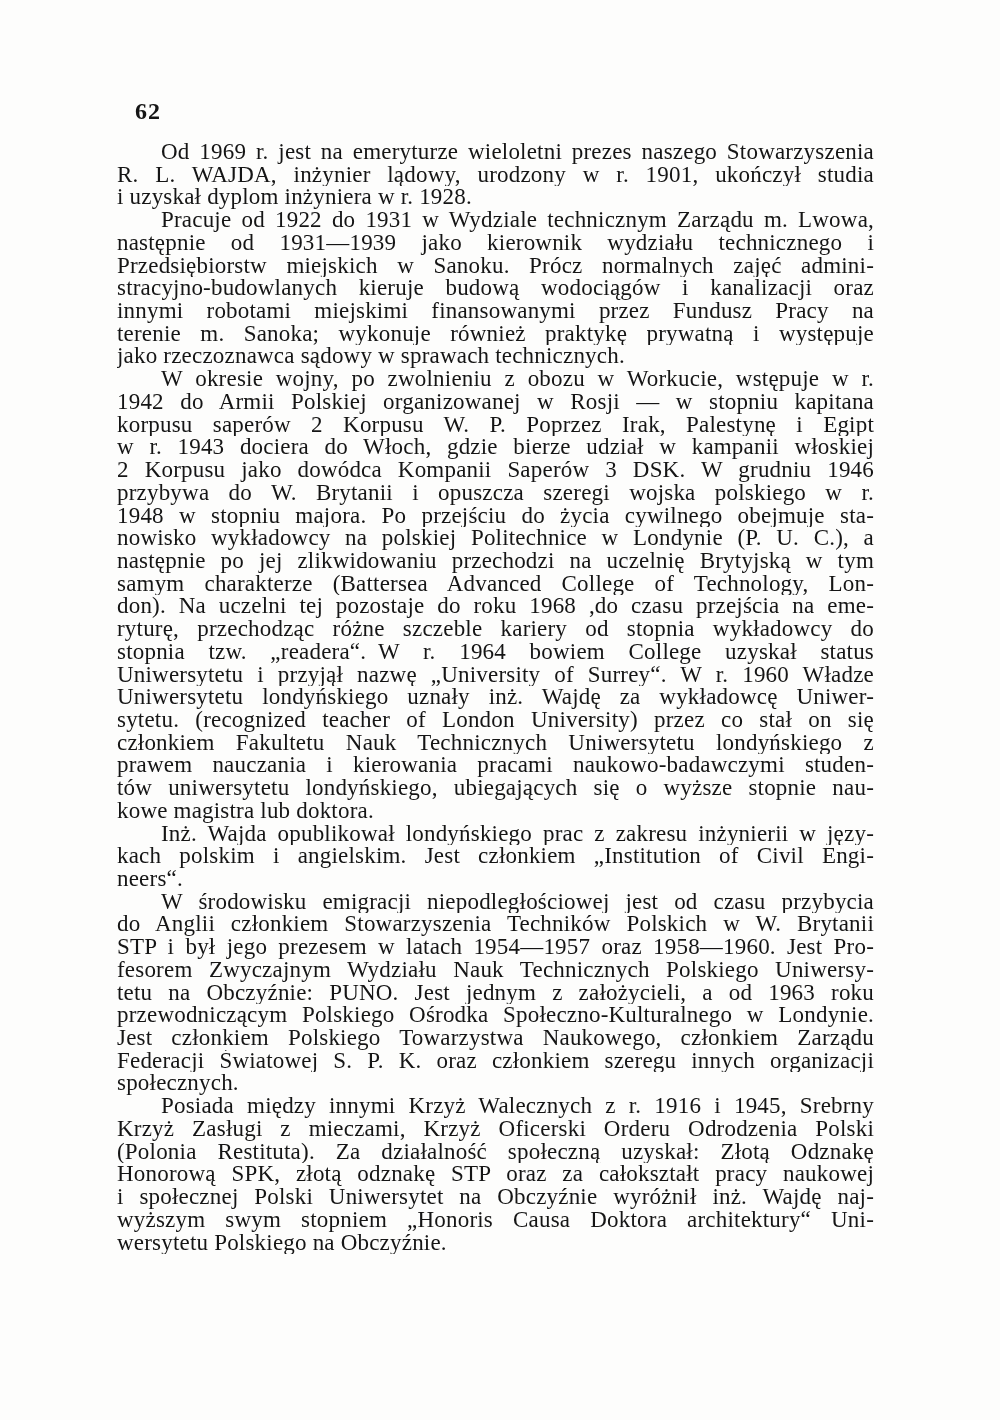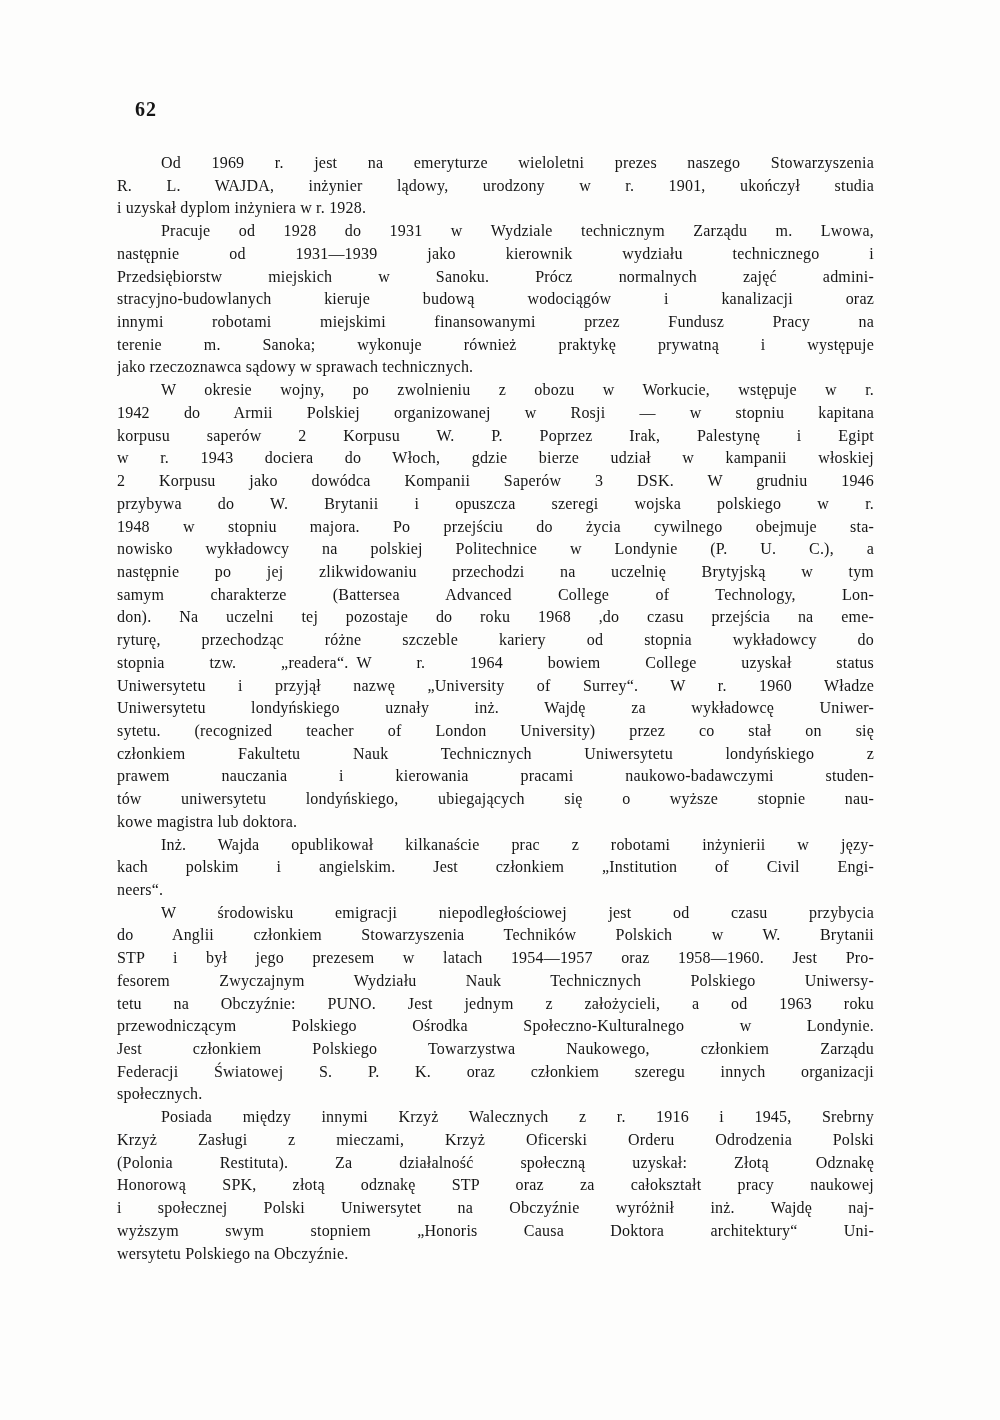--- a/index.html
+++ b/index.html
@@ -10,30 +10,30 @@
     margin: 0 auto;
     background: #fdfdfc;
     color: #151515;
     font-family: "Liberation Serif", "DejaVu Serif", serif;
     overflow: hidden;
   }
   .page-number {
     position: absolute;
     left: 135px;
     top: 98px;
-    font-size: 20px;
+    font-size: 24px;
     font-weight: bold;
     letter-spacing: 1px;
   }
   .text-block {
     position: absolute;
     left: 117px;
-    top: 152px;
+    top: 141px;
     width: 757px;
-    font-size: 16px;
+    font-size: 23px;
     letter-spacing: 0.2px;
   }
   .line {
     height: 22.72px;
     line-height: 22.72px;
     text-align: justify;
     text-align-last: justify;
     overflow: hidden;
   }
   .line.indent { padding-left: 44px; }
@@ -42,21 +42,21 @@
 </style>
 </head>
 <body>
 
 <div class="page">
   <div class="page-number">62</div>
   <div class="text-block">
       <div class="line indent">Od 1969 r. jest na emeryturze wieloletni prezes naszego Stowarzyszenia</div>
       <div class="line"><span class="bold">R. L. WAJDA,</span><span> inżynier lądowy, urodzony w r. 1901, ukończył studia</span></div>
       <div class="line last">i uzyskał dyplom inżyniera w r. 1928.</div>
-      <div class="line indent">Pracuje od 1928 do 1931 w Wydziale technicznym Zarządu m. Lwowa,</div>
+      <div class="line indent">Pracuje od 1922 do 1931 w Wydziale technicznym Zarządu m. Lwowa,</div>
       <div class="line">następnie od 1931—1939 jako kierownik wydziału technicznego i</div>
       <div class="line">Przedsiębiorstw miejskich w Sanoku. Prócz normalnych zajęć admini-</div>
       <div class="line">stracyjno-budowlanych kieruje budową wodociągów i kanalizacji oraz</div>
       <div class="line">innymi robotami miejskimi finansowanymi przez Fundusz Pracy na</div>
       <div class="line">terenie m. Sanoka; wykonuje również praktykę prywatną i występuje</div>
       <div class="line last">jako rzeczoznawca sądowy w sprawach technicznych.</div>
       <div class="line indent">W okresie wojny, po zwolnieniu z obozu w Workucie, wstępuje w r.</div>
       <div class="line">1942 do Armii Polskiej organizowanej w Rosji — w stopniu kapitana</div>
       <div class="line">korpusu saperów 2 Korpusu W. P. Poprzez Irak, Palestynę i Egipt</div>
       <div class="line">w r. 1943 dociera do Włoch, gdzie bierze udział w kampanii włoskiej</div>
@@ -69,21 +69,21 @@
       <div class="line">don). Na uczelni tej pozostaje do roku 1968 ,do czasu przejścia na eme-</div>
       <div class="line">ryturę, przechodząc różne szczeble kariery od stopnia wykładowcy do</div>
       <div class="line">stopnia tzw. „readera“. W r. 1964 bowiem College uzyskał status</div>
       <div class="line">Uniwersytetu i przyjął nazwę „University of Surrey“. W r. 1960 Władze</div>
       <div class="line">Uniwersytetu londyńskiego uznały inż. Wajdę za wykładowcę Uniwer-</div>
       <div class="line">sytetu. (recognized teacher of London University) przez co stał on się</div>
       <div class="line">członkiem Fakultetu Nauk Technicznych Uniwersytetu londyńskiego z</div>
       <div class="line">prawem nauczania i kierowania pracami naukowo-badawczymi studen-</div>
       <div class="line">tów uniwersytetu londyńskiego, ubiegających się o wyższe stopnie nau-</div>
       <div class="line last">kowe magistra lub doktora.</div>
-      <div class="line indent">Inż. Wajda opublikował kilkanaście prac z robotami inżynierii w języ-</div>
+      <div class="line indent">Inż. Wajda opublikował londyńskiego prac z zakresu inżynierii w języ-</div>
       <div class="line">kach polskim i angielskim. Jest członkiem „Institution of Civil Engi-</div>
       <div class="line last">neers“.</div>
       <div class="line indent">W środowisku emigracji niepodległościowej jest od czasu przybycia</div>
       <div class="line">do Anglii członkiem Stowarzyszenia Techników Polskich w W. Brytanii</div>
       <div class="line">STP i był jego prezesem w latach 1954—1957 oraz 1958—1960. Jest Pro-</div>
       <div class="line">fesorem Zwyczajnym Wydziału Nauk Technicznych Polskiego Uniwersy-</div>
       <div class="line">tetu na Obczyźnie: PUNO. Jest jednym z założycieli, a od 1963 roku</div>
       <div class="line">przewodniczącym Polskiego Ośrodka Społeczno-Kulturalnego w Londynie.</div>
       <div class="line">Jest członkiem Polskiego Towarzystwa Naukowego, członkiem Zarządu</div>
       <div class="line">Federacji Światowej S. P. K. oraz członkiem szeregu innych organizacji</div>

